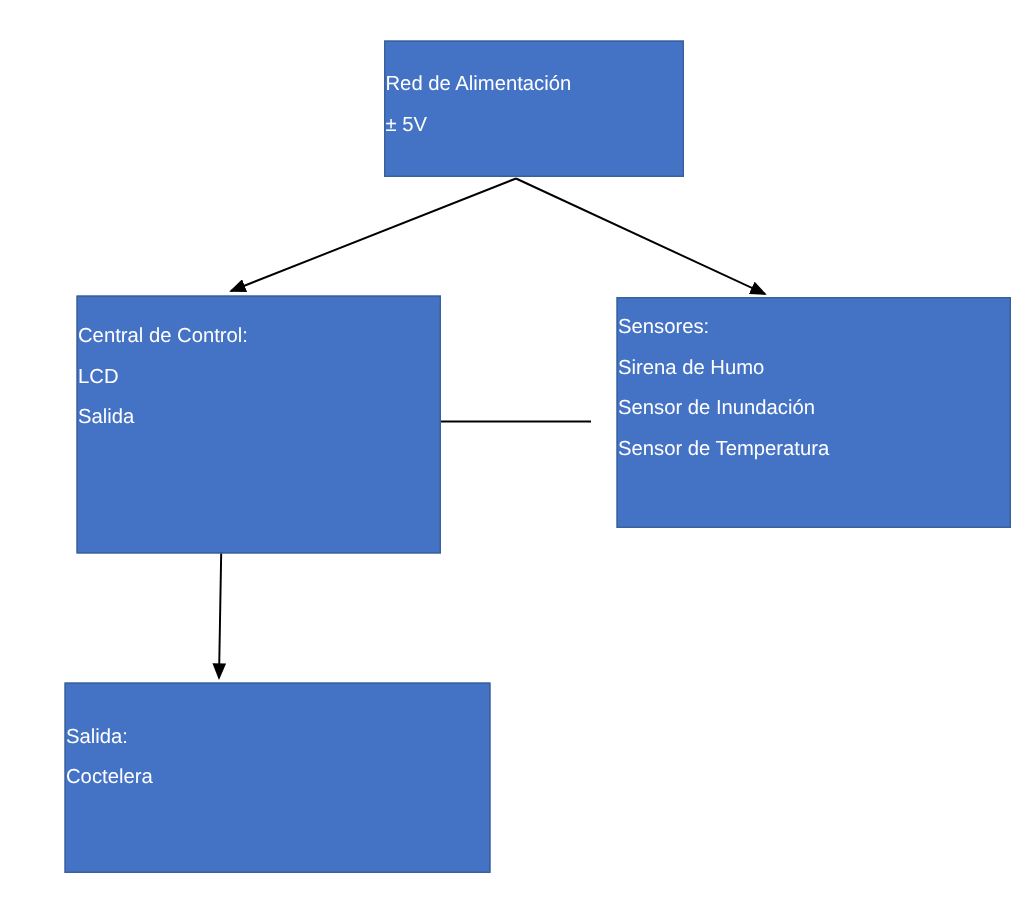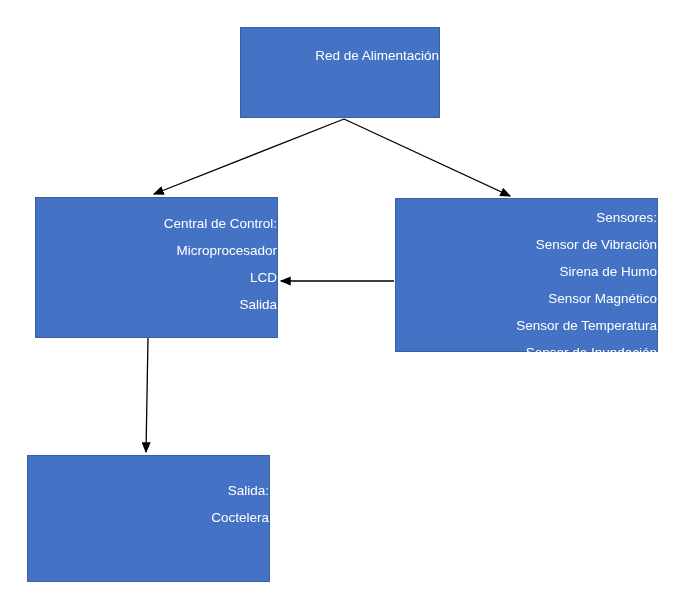--- a/index.html
+++ b/index.html
@@ -14,31 +14,32 @@
     background: var(--bg, #ffffff);
     font-family: "Liberation Sans", sans-serif;
     overflow: hidden;
   }
   .node {
     position: absolute;
     box-sizing: border-box;
     background: var(--box-fill, #4472C4);
     border: 1px solid var(--box-border, #3B619C);
     color: var(--text-color, #ffffff);
-    text-align: right;
+    text-align: left;
     font-size: 13.5px;
+    margin-left: 16px;
   }
   .node .line {
     line-height: 27px;
     white-space: nowrap;
   }
   #box-power   { left: 240px; top: 27px;  width: 200px; height: 91px;  padding-top: 14px; }
-  #box-control { left: 35px;  top: 197px; width: 243px; height: 141px; padding-top: 12px; }
+  #box-control { left: 35px;  top: 197px; width: 243px; height: 172px; padding-top: 12px; }
   #box-sensors { left: 395px; top: 198px; width: 263px; height: 154px; padding-top: 5px;  }
-  #box-output  { left: 27px;  top: 455px; width: 243px; height: 127px; padding-top: 21px; }
+  #box-output  { left: 27px;  top: 455px; width: 284px; height: 127px; padding-top: 21px; }
   #arrow-layer {
     position: absolute;
     left: 0; top: 0;
     width: 680px;
     height: 601px;
     pointer-events: none;
   }
   #arrow-layer line {
     stroke: var(--arrow-color, #000000);
     stroke-width: 1.3;
@@ -56,36 +57,34 @@
       </marker>
     </defs>
     <line x1="344" y1="119" x2="154" y2="194" marker-end="url(#arrowhead)"></line>
     <line x1="344" y1="119" x2="510" y2="196" marker-end="url(#arrowhead)"></line>
     <line x1="394" y1="281" x2="281" y2="281" marker-end="url(#arrowhead)"></line>
     <line x1="148" y1="338" x2="146" y2="452" marker-end="url(#arrowhead)"></line>
   </svg>
 
   <div id="box-power" class="node">
     <div class="line">Red de Alimentación</div>
+    <div class="line">± 5V</div>
   </div>
 
   <div id="box-control" class="node">
     <div class="line">Central de Control:</div>
-    <div class="line">Microprocesador</div>
     <div class="line">LCD</div>
     <div class="line">Salida</div>
   </div>
 
   <div id="box-sensors" class="node">
     <div class="line">Sensores:</div>
-    <div class="line">Sensor de Vibración</div>
     <div class="line">Sirena de Humo</div>
-    <div class="line">Sensor Magnético</div>
+    <div class="line">Sensor de Inundación</div>
     <div class="line">Sensor de Temperatura</div>
-    <div class="line">Sensor de Inundación</div>
   </div>
 
   <div id="box-output" class="node">
     <div class="line">Salida:</div>
     <div class="line">Coctelera</div>
   </div>
 
 </div>
 
 </body></html>

